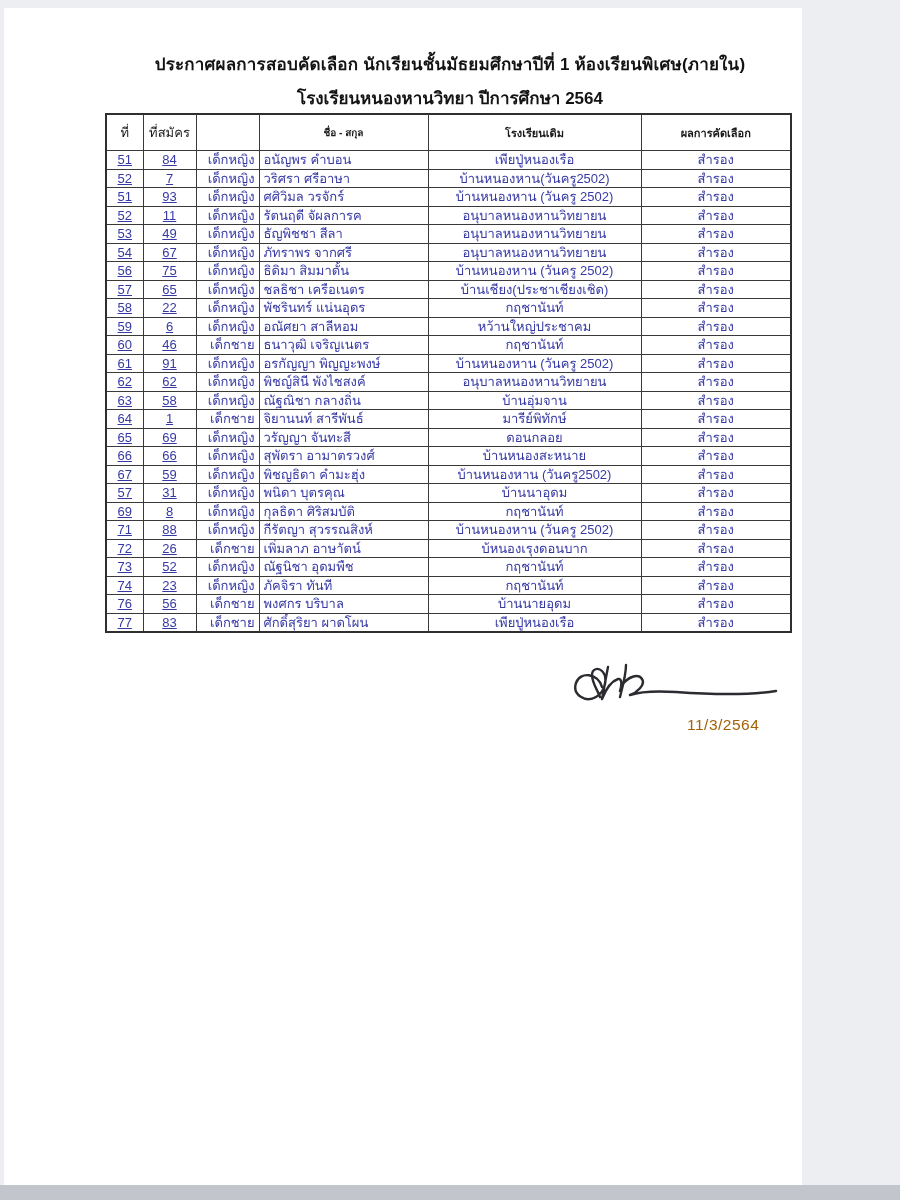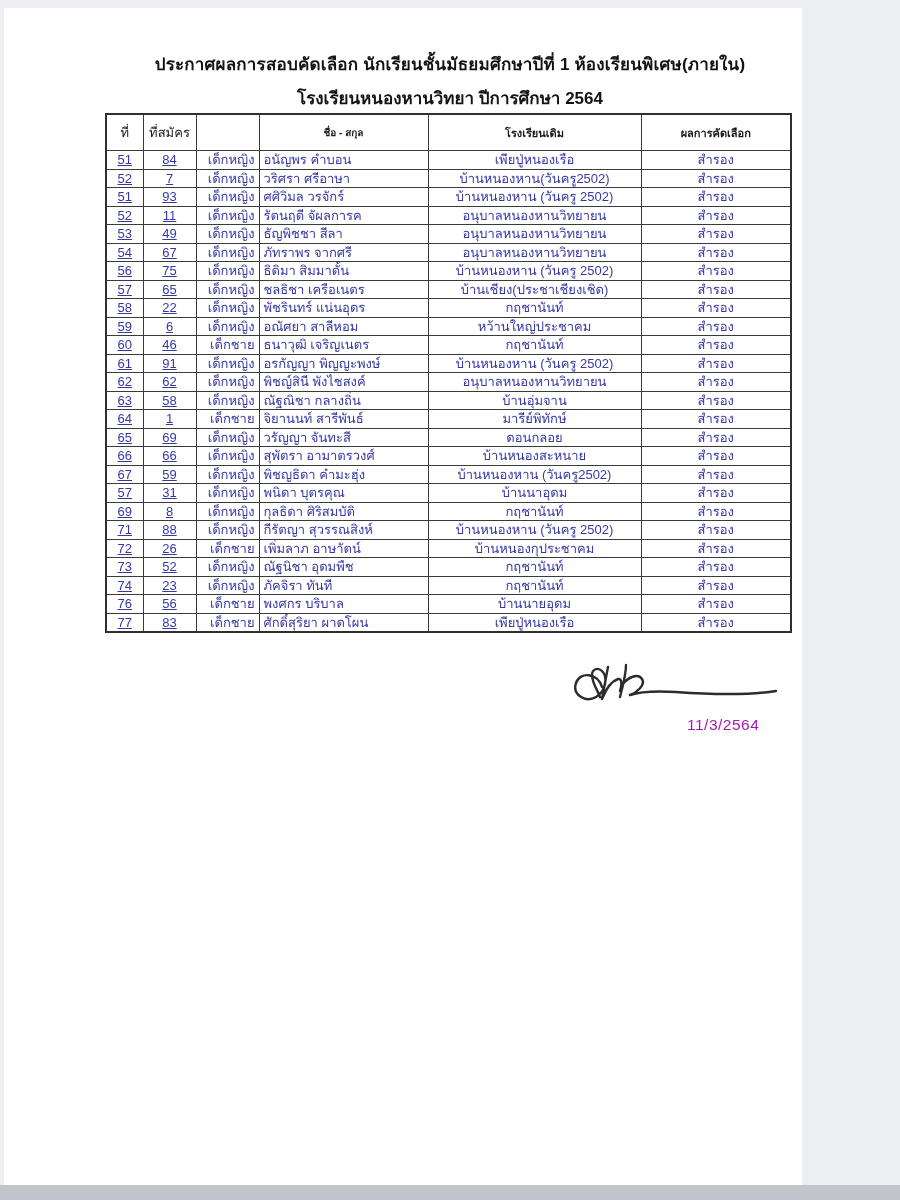--- a/index.html
+++ b/index.html
@@ -56,21 +56,21 @@
   td.cell-gender{text-align:right;font-size:12.5px;}
   td.cell-name{text-align:left;font-size:13.5px;}
   td.cell-school{text-align:center;font-size:11.5px;}
   td.cell-result{text-align:center;font-size:14px;}
   .signature{
     position:absolute;left:560px;top:645px;width:240px;height:60px;
   }
   .signature svg{width:100%;height:100%;}
   .doc-date{
     position:absolute;left:683px;top:708px;
-    color:#a21caf;font-size:15.5px;letter-spacing:.5px;
+    color:#a16207;font-size:15.5px;letter-spacing:.5px;
   }
 </style>
 </head>
 <body>
 
 <div class="page">
 
   <div class="doc-title">ประกาศผลการสอบคัดเลือก นักเรียนชั้นมัธยมศึกษาปีที่ 1  ห้องเรียนพิเศษ(ภายใน)</div>
   <div class="doc-subtitle">โรงเรียนหนองหานวิทยา   ปีการศึกษา 2564</div>
 
@@ -260,21 +260,21 @@
           <td class="cell-gender">เด็กหญิง</td>
           <td class="cell-name">กีรัตญา  สุวรรณสิงห์</td>
           <td class="cell-school">บ้านหนองหาน (วันครู 2502)</td>
           <td class="cell-result">สำรอง</td>
         </tr>
         <tr>
           <td class="cell-no">72</td>
           <td class="cell-app">26</td>
           <td class="cell-gender">เด็กชาย</td>
           <td class="cell-name">เพิ่มลาภ  อาษาัตน์</td>
-          <td class="cell-school">บ้านหนองกุประชาคม</td>
+          <td class="cell-school">บ้หนองเรุงดอนบาก</td>
           <td class="cell-result">สำรอง</td>
         </tr>
         <tr>
           <td class="cell-no">73</td>
           <td class="cell-app">52</td>
           <td class="cell-gender">เด็กหญิง</td>
           <td class="cell-name">ณัฐนิชา  อุดมพืช</td>
           <td class="cell-school">กฤชานันท์</td>
           <td class="cell-result">สำรอง</td>
         </tr>

